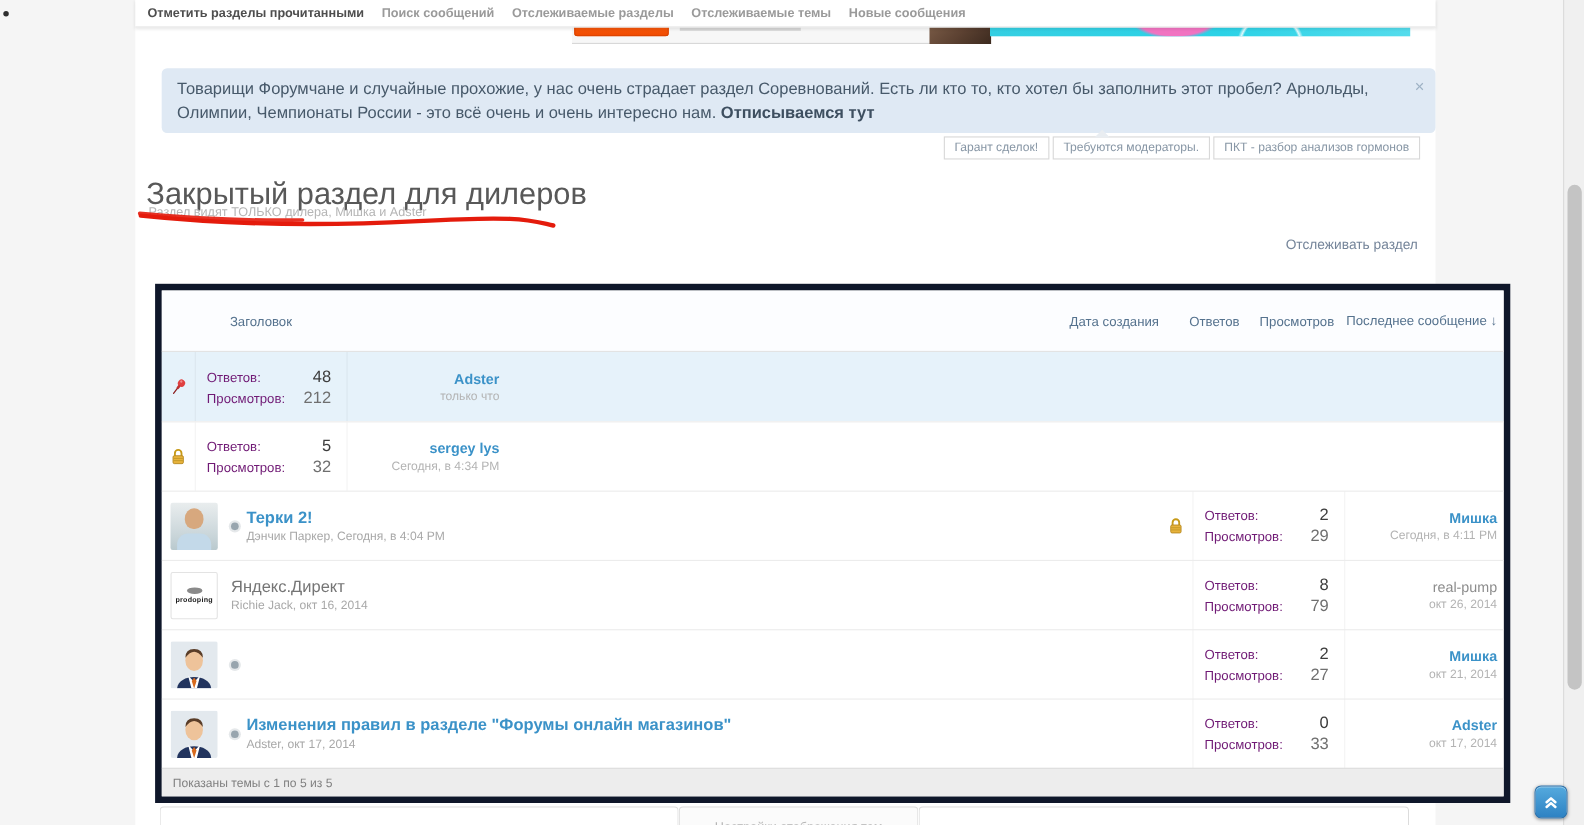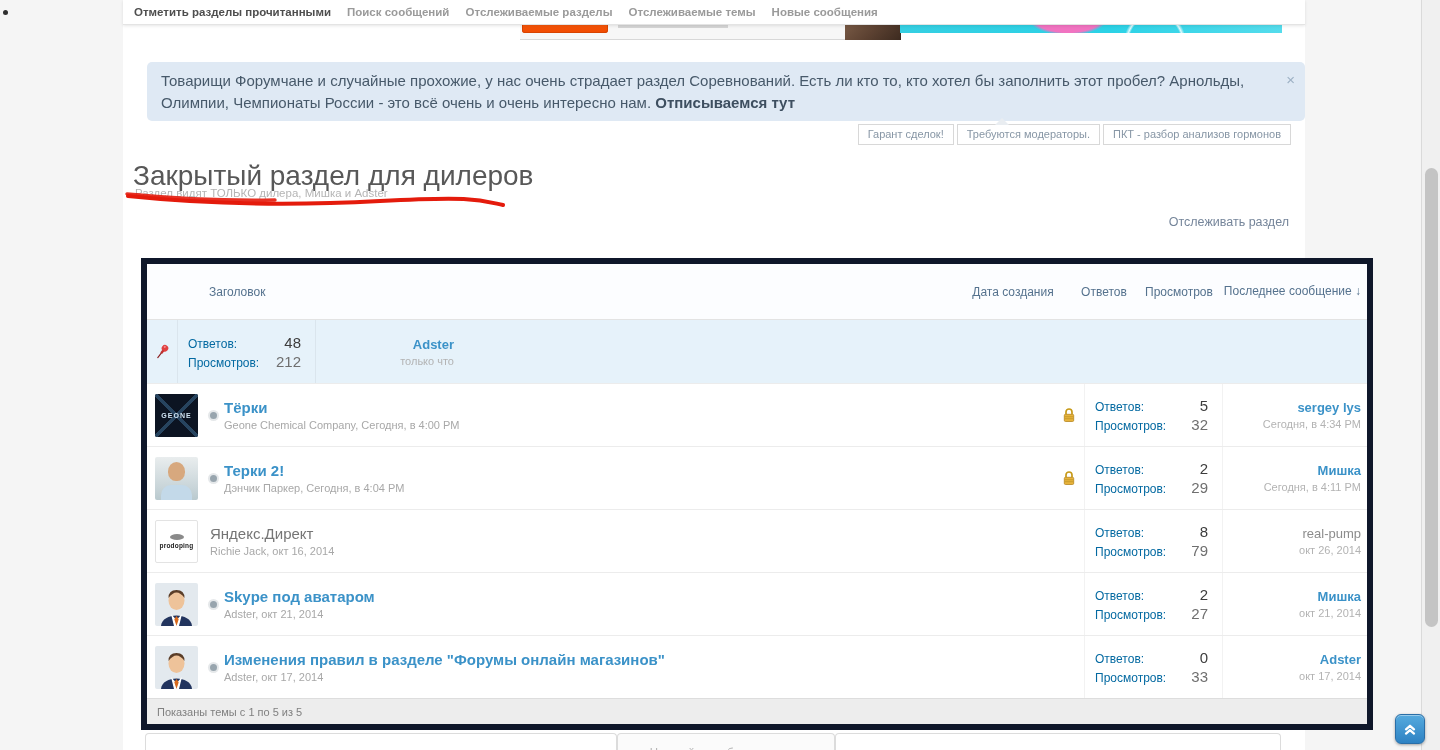--- a/index.html
+++ b/index.html
@@ -83,21 +83,21 @@
   .dot { width:7px; height:7px; border-radius:50%; background:#98a5ae; box-shadow:0 0 0 2px rgba(150,162,172,.25);
          flex:0 0 auto; margin-right:-5px; }
   .row-text { min-width:0; }
   .thread-title { font-size:15px; font-weight:bold; color:#3b92c8; cursor:pointer; white-space:nowrap; }
   .row.read .thread-title { color:#757575; font-weight:400; }
   .byline { font-size:11px; color:#a8a8a8; margin-top:3px; }
   .row-flag { width:30px; display:flex; align-items:center; justify-content:center; }
   .row-stats { width:138px; border-left:1px solid rgba(0,0,0,.05); padding:9px 14px 9px 10px;
     display:flex; flex-direction:column; justify-content:center; gap:2px; }
   .stat-line { display:flex; justify-content:space-between; align-items:baseline; }
-  .stat-label { font-size:12px; color:#0369a1; }
+  .stat-label { font-size:12px; color:#701a75; }
   .stat-val-replies { font-size:15px; color:#3d3d3d; }
   .stat-val-views { font-size:15px; color:#6f6f6f; }
   .row-last { width:145px; border-left:1px solid rgba(0,0,0,.05); padding:9px 6px 9px 8px; text-align:right;
     display:flex; flex-direction:column; justify-content:center; gap:3px; }
   .last-user { font-size:13px; font-weight:bold; color:#3b92c8; cursor:pointer; }
   .row.read .last-user { color:#8c8c8c; font-weight:400; }
   .last-time { font-size:11px; color:#b3b3b3; }
 
   .t-footer { height:26px; background:#ededed; border-top:1px solid #dddddd; font-size:11px; color:#808080;
     line-height:26px; padding-left:10px; }
@@ -201,31 +201,20 @@
               <span class="stat-val-views">212</span>
             </div>
         </div>
         <div class="row-last">
           <span class="last-user">Adster</span>
           <span class="last-time">только что</span>
         </div>
       </div>
 
       <div class="row">
-        <div class="row-main">
-          <div class="avatar av-geone">
-            <span class="gx"></span>
-            <span>GEONE</span>
-          </div>
-          <span class="dot"></span>
-          <div class="row-text">
-            <div class="thread-title">Тёрки</div>
-            <div class="byline">Geone Chemical Company, Сегодня, в 4:00 PM</div>
-          </div>
-        </div>
         <div class="row-flag">
           <svg width="14" height="16" viewBox="0 0 14 16">
               <path d="M4 7.5 V5 a3 3 0 0 1 6 0 v2.5" fill="none" stroke="#c79a18" stroke-width="1.7"></path>
               <rect x="2.3" y="7.3" width="9.4" height="7.2" rx="1.2" fill="#e8b33c" stroke="#b5871f" stroke-width="0.8"></rect>
               <rect x="2.7" y="9.3" width="8.6" height="0.9" fill="#c59a28"></rect>
               <rect x="2.7" y="11.3" width="8.6" height="0.9" fill="#c59a28"></rect>
             </svg>
         </div>
         <div class="row-stats">
           <div class="stat-line">
@@ -310,24 +299,20 @@
             <svg width="43" height="43" viewBox="0 0 43 43">
                 <rect width="43" height="43" fill="#e3e9ee"></rect>
                 <path d="M6 43 C7 29 36 29 37 43 Z" fill="#22345e"></path>
                 <path d="M16 31 L21.5 37 L27 31 L24 43 H19 Z" fill="#ffffff"></path>
                 <path d="M21.5 33 l2.2 3.2 -2.2 6.8 -2.2-6.8 z" fill="#d86a1e"></path>
                 <ellipse cx="21.5" cy="17.5" rx="8" ry="9.5" fill="#eec39a"></ellipse>
                 <path d="M13.5 15 Q21.5 4 29.5 15 Q29.5 7 21.5 7 Q13.5 7 13.5 15 Z" fill="#5a3d28"></path>
               </svg>
           </div>
           <span class="dot"></span>
-          <div class="row-text">
-            <div class="thread-title">Skype под аватаром</div>
-            <div class="byline">Adster, окт 21, 2014</div>
-          </div>
         </div>
         <div class="row-flag"></div>
         <div class="row-stats">
           <div class="stat-line">
               <span class="stat-label">Ответов:</span>
               <span class="stat-val-replies">2</span>
             </div>
           <div class="stat-line">
               <span class="stat-label">Просмотров:</span>
               <span class="stat-val-views">27</span>

